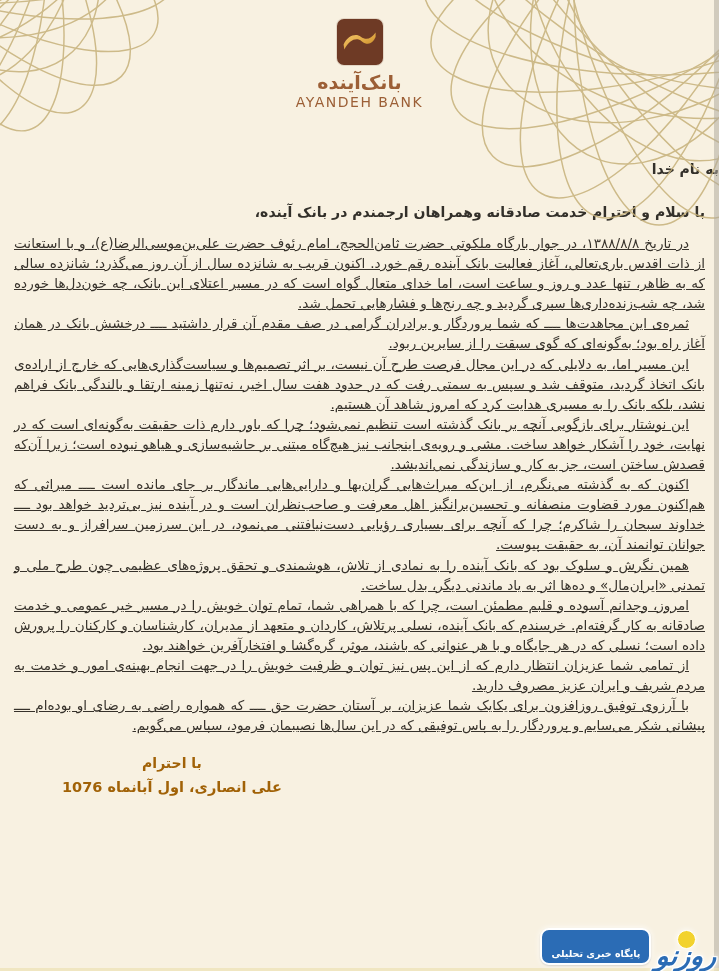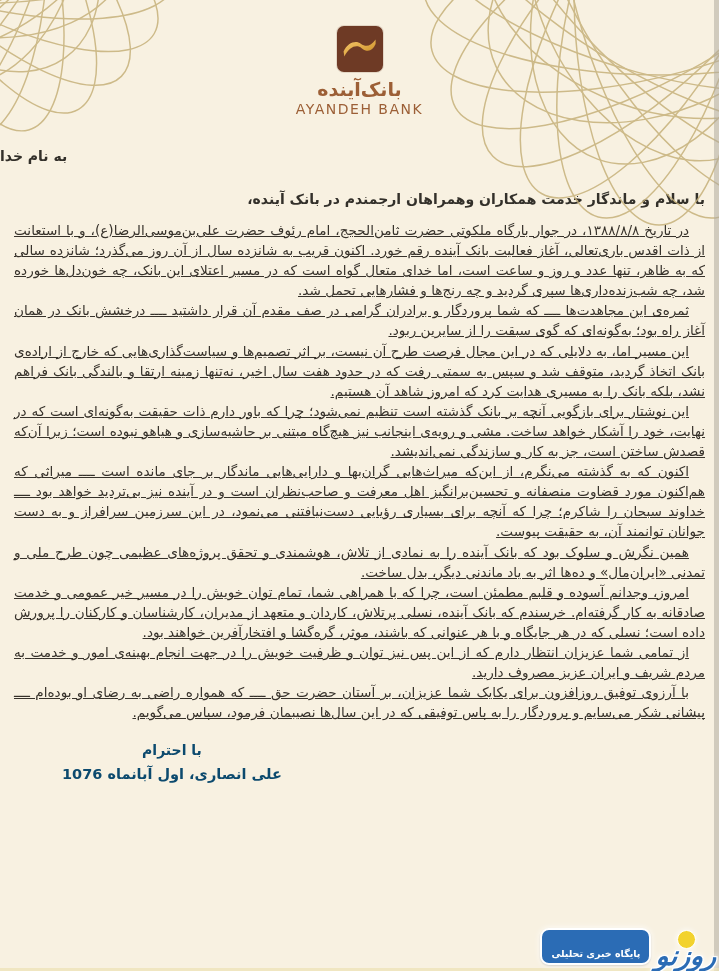--- a/index.html
+++ b/index.html
@@ -22,57 +22,57 @@
   .rosette-right{right:-190px;top:-260px;width:500px;height:500px;}
   .edge-right{
     position:absolute;right:0;top:0;bottom:0;width:5px;
     background:rgba(176,171,160,.55);
   }
   .edge-bottom{
     position:absolute;left:0;right:0;bottom:0;height:3px;
     background:rgba(236,225,180,.7);
   }
   
-  .brand{position:relative;text-align:center;padding-top:26px;line-height:1;}
+  .brand{position:relative;text-align:center;padding-top:19px;line-height:1;}
   .logo-square{
     width:46px;height:46px;margin:0 auto;border-radius:7px;
     background:#6e3a25;display:flex;align-items:center;justify-content:center;
     box-shadow:0 0 0 1px rgba(110,58,37,.15);
   }
   .logo-square svg{width:46px;height:46px;display:block;}
   .brand-fa{
     margin-top:8px;font-size:19px;font-weight:bold;color:#9c5f36;
   }
   .brand-en{
     margin-top:3px;font-size:14px;font-weight:normal;color:#9c5f36;
     letter-spacing:1.5px;direction:ltr;
   }
   
   .bismillah{
-    margin-top:32px;text-align:left;
+    margin-top:52px;text-align:right;
     font-size:14px;font-weight:bold;color:#33302a;
   }
   .salutation{
     margin:27px 14px 0 14px;
     font-size:14px;font-weight:bold;color:#33302a;
   }
   
   .letter-body{
     margin:13px 14px 0 14px;
     font-size:13.6px;line-height:20.1px;color:#37322b;
     text-align:justify;
     text-decoration:underline;
   }
   .letter-body p{margin:0;text-indent:16px;}
   
   .signature{
     margin:20px auto 0 62px;
     width:max-content;
     text-align:center;
-    font-weight:bold;color:#0c4a6e;
+    font-weight:bold;color:#a16207;
   }
   .signature .closing{font-size:14px;}
   .signature .signatory{margin-top:8px;font-size:14.5px;}
   
   .watermark{
     position:absolute;left:auto;right:2px;bottom:2px;
     display:flex;flex-direction:row;align-items:flex-end;gap:5px;
     direction:ltr;
     filter:drop-shadow(0 0 3px rgba(255,255,255,.9));
   }
@@ -158,21 +158,21 @@
         </defs>
         <rect x="1" y="1" width="54" height="54" rx="7" fill="#6e3a25"></rect>
         <path d="M9 37 C15 25 24 22 30 27 C37 32.5 43 31 47 22 L47 16.5 C41 25 35 26 29 21.5 C23 17 13 20 8 31 Z" fill="url(#gold)"></path>
       </svg>
     </div>
     <div class="brand-fa">بانک‌آینده</div>
     <div class="brand-en">AYANDEH BANK</div>
   </header>
 
   <div class="bismillah">به نام خدا</div>
-  <div class="salutation">با سلام و ماندگار خدمت همکاران وهمراهان ارجمندم در بانک آینده،</div>
+  <div class="salutation">با سلام و احترام خدمت صادقانه وهمراهان ارجمندم در بانک آینده،</div>
 
   <div class="letter-body">
     <p>در تاریخ ۱۳۸۸/۸/۸، در جوار بارگاه ملکوتی حضرت ثامن‌الحجج، امام رئوف حضرت علی‌بن‌موسی‌الرضا(ع)، و با استعانت از ذات اقدس باری‌تعالی، آغاز فعالیت بانک آینده رقم خورد. اکنون قریب به شانزده سال از آن روز می‌گذرد؛ شانزده سالی که به ظاهر، تنها عدد و روز و ساعت است، اما خدای متعال گواه است که در مسیر اعتلای این بانک، چه خون‌دل‌ها خورده شد، چه شب‌زنده‌داری‌ها سپری گردید و چه رنج‌ها و فشارهایی تحمل شد.</p>
     <p>ثمره‌ی این مجاهدت‌ها ــــ که شما پروردگار و برادران گرامی در صف مقدم آن قرار داشتید ــــ درخشش بانک در همان آغاز راه بود؛ به‌گونه‌ای که گوی سبقت را از سایرین ربود.</p>
     <p>این مسیر اما، به دلایلی که در این مجال فرصت طرح آن نیست، بر اثر تصمیم‌ها و سیاست‌گذاری‌هایی که خارج از اراده‌ی بانک اتخاذ گردید، متوقف شد و سپس به سمتی رفت که در حدود هفت سال اخیر، نه‌تنها زمینه ارتقا و بالندگی بانک فراهم نشد، بلکه بانک را به مسیری هدایت کرد که امروز شاهد آن هستیم.</p>
     <p>این نوشتار برای بازگویی آنچه بر بانک گذشته است تنظیم نمی‌شود؛ چرا که باور دارم ذات حقیقت به‌گونه‌ای است که در نهایت، خود را آشکار خواهد ساخت. مشی و رویه‌ی اینجانب نیز هیچ‌گاه مبتنی بر حاشیه‌سازی و هیاهو نبوده است؛ زیرا آن‌که قصدش ساختن است، جز به کار و سازندگی نمی‌اندیشد.</p>
     <p>اکنون که به گذشته می‌نگرم، از این‌که میراث‌هایی گران‌بها و دارایی‌هایی ماندگار بر جای مانده است ــــ میراثی که هم‌اکنون مورد قضاوت منصفانه و تحسین‌برانگیز اهل معرفت و صاحب‌نظران است و در آینده نیز بی‌تردید خواهد بود ــــ خداوند سبحان را شاکرم؛ چرا که آنچه برای بسیاری رؤیایی دست‌نیافتنی می‌نمود، در این سرزمین سرافراز و به دست جوانان توانمند آن، به حقیقت پیوست.</p>
     <p>همین نگرش و سلوک بود که بانک آینده را به نمادی از تلاش، هوشمندی و تحقق پروژه‌های عظیمی چون طرح ملی و تمدنی «ایران‌مال» و ده‌ها اثر به یاد ماندنی دیگر، بدل ساخت.</p>
     <p>امروز، وجدانم آسوده و قلبم مطمئن است، چرا که با همراهی شما، تمام توان خویش را در مسیر خیر عمومی و خدمت صادقانه به کار گرفته‌ام. خرسندم که بانک آینده، نسلی پرتلاش، کاردان و متعهد از مدیران، کارشناسان و کارکنان را پرورش داده است؛ نسلی که در هر جایگاه و با هر عنوانی که باشند، موثر، گره‌گشا و افتخارآفرین خواهند بود.</p>
     <p>از تمامی شما عزیزان انتظار دارم که از این پس نیز توان و ظرفیت خویش را در جهت انجام بهینه‌ی امور و خدمت به مردم شریف و ایران عزیز مصروف دارید.</p>

